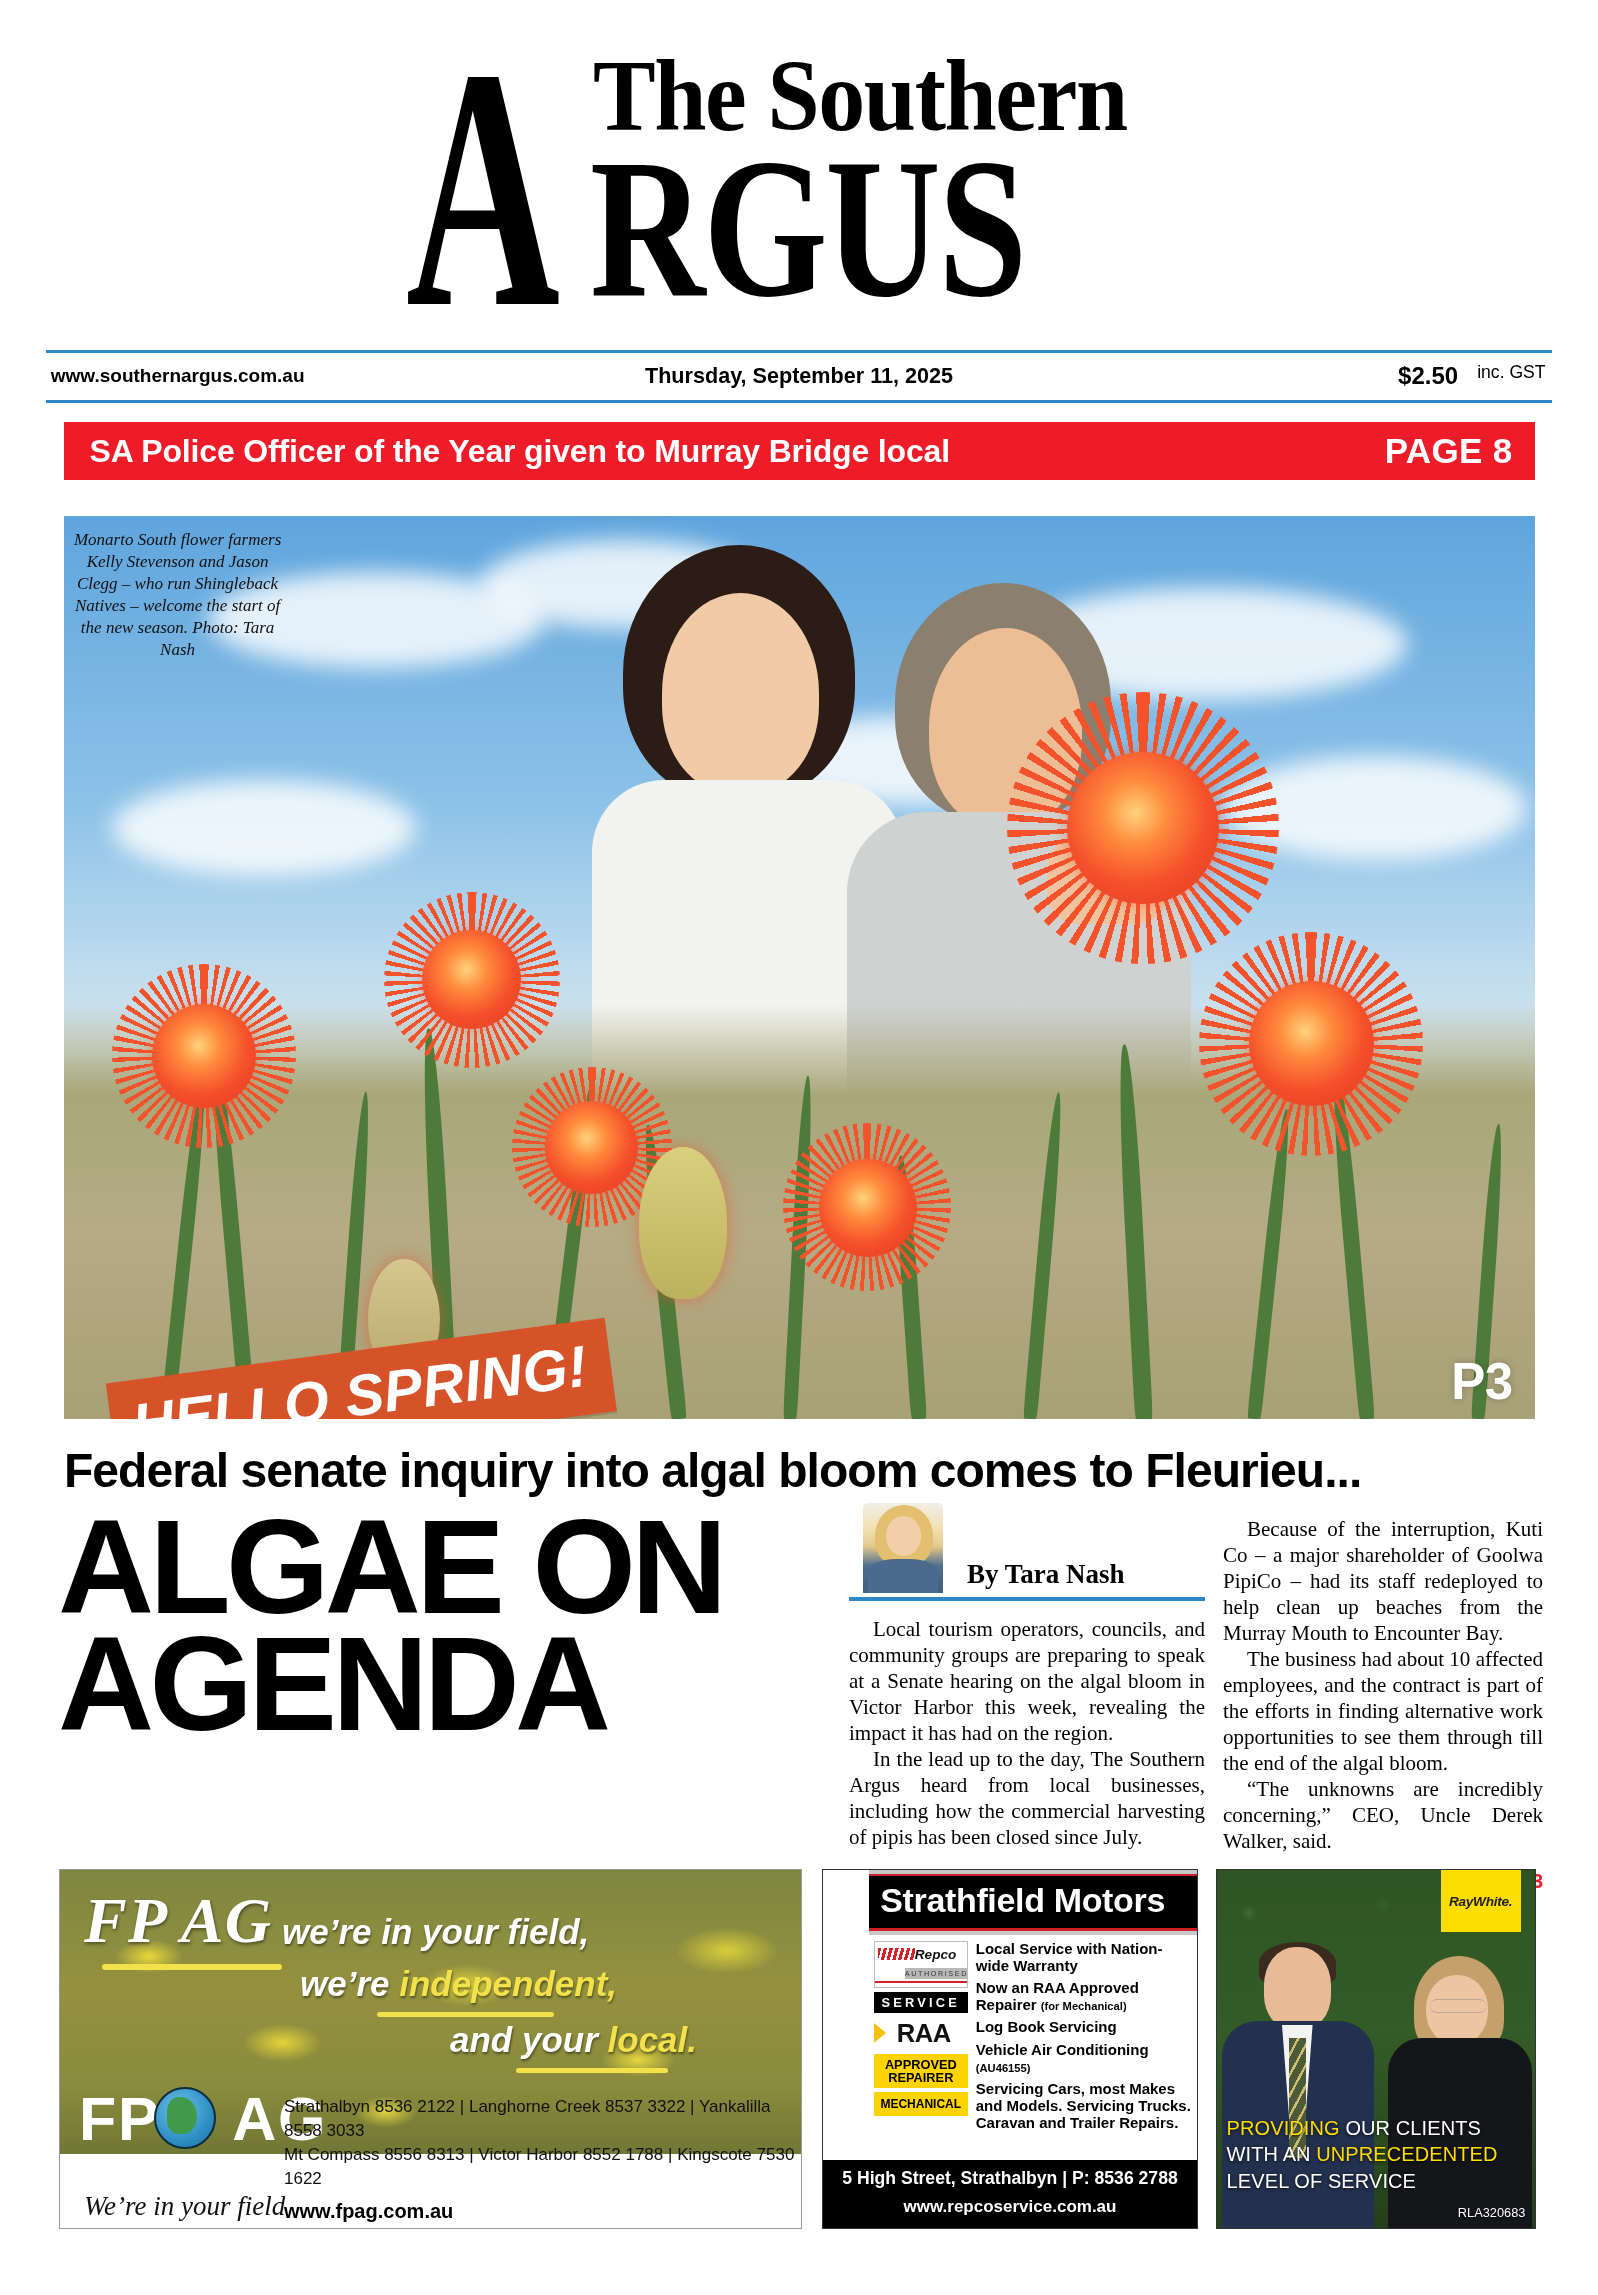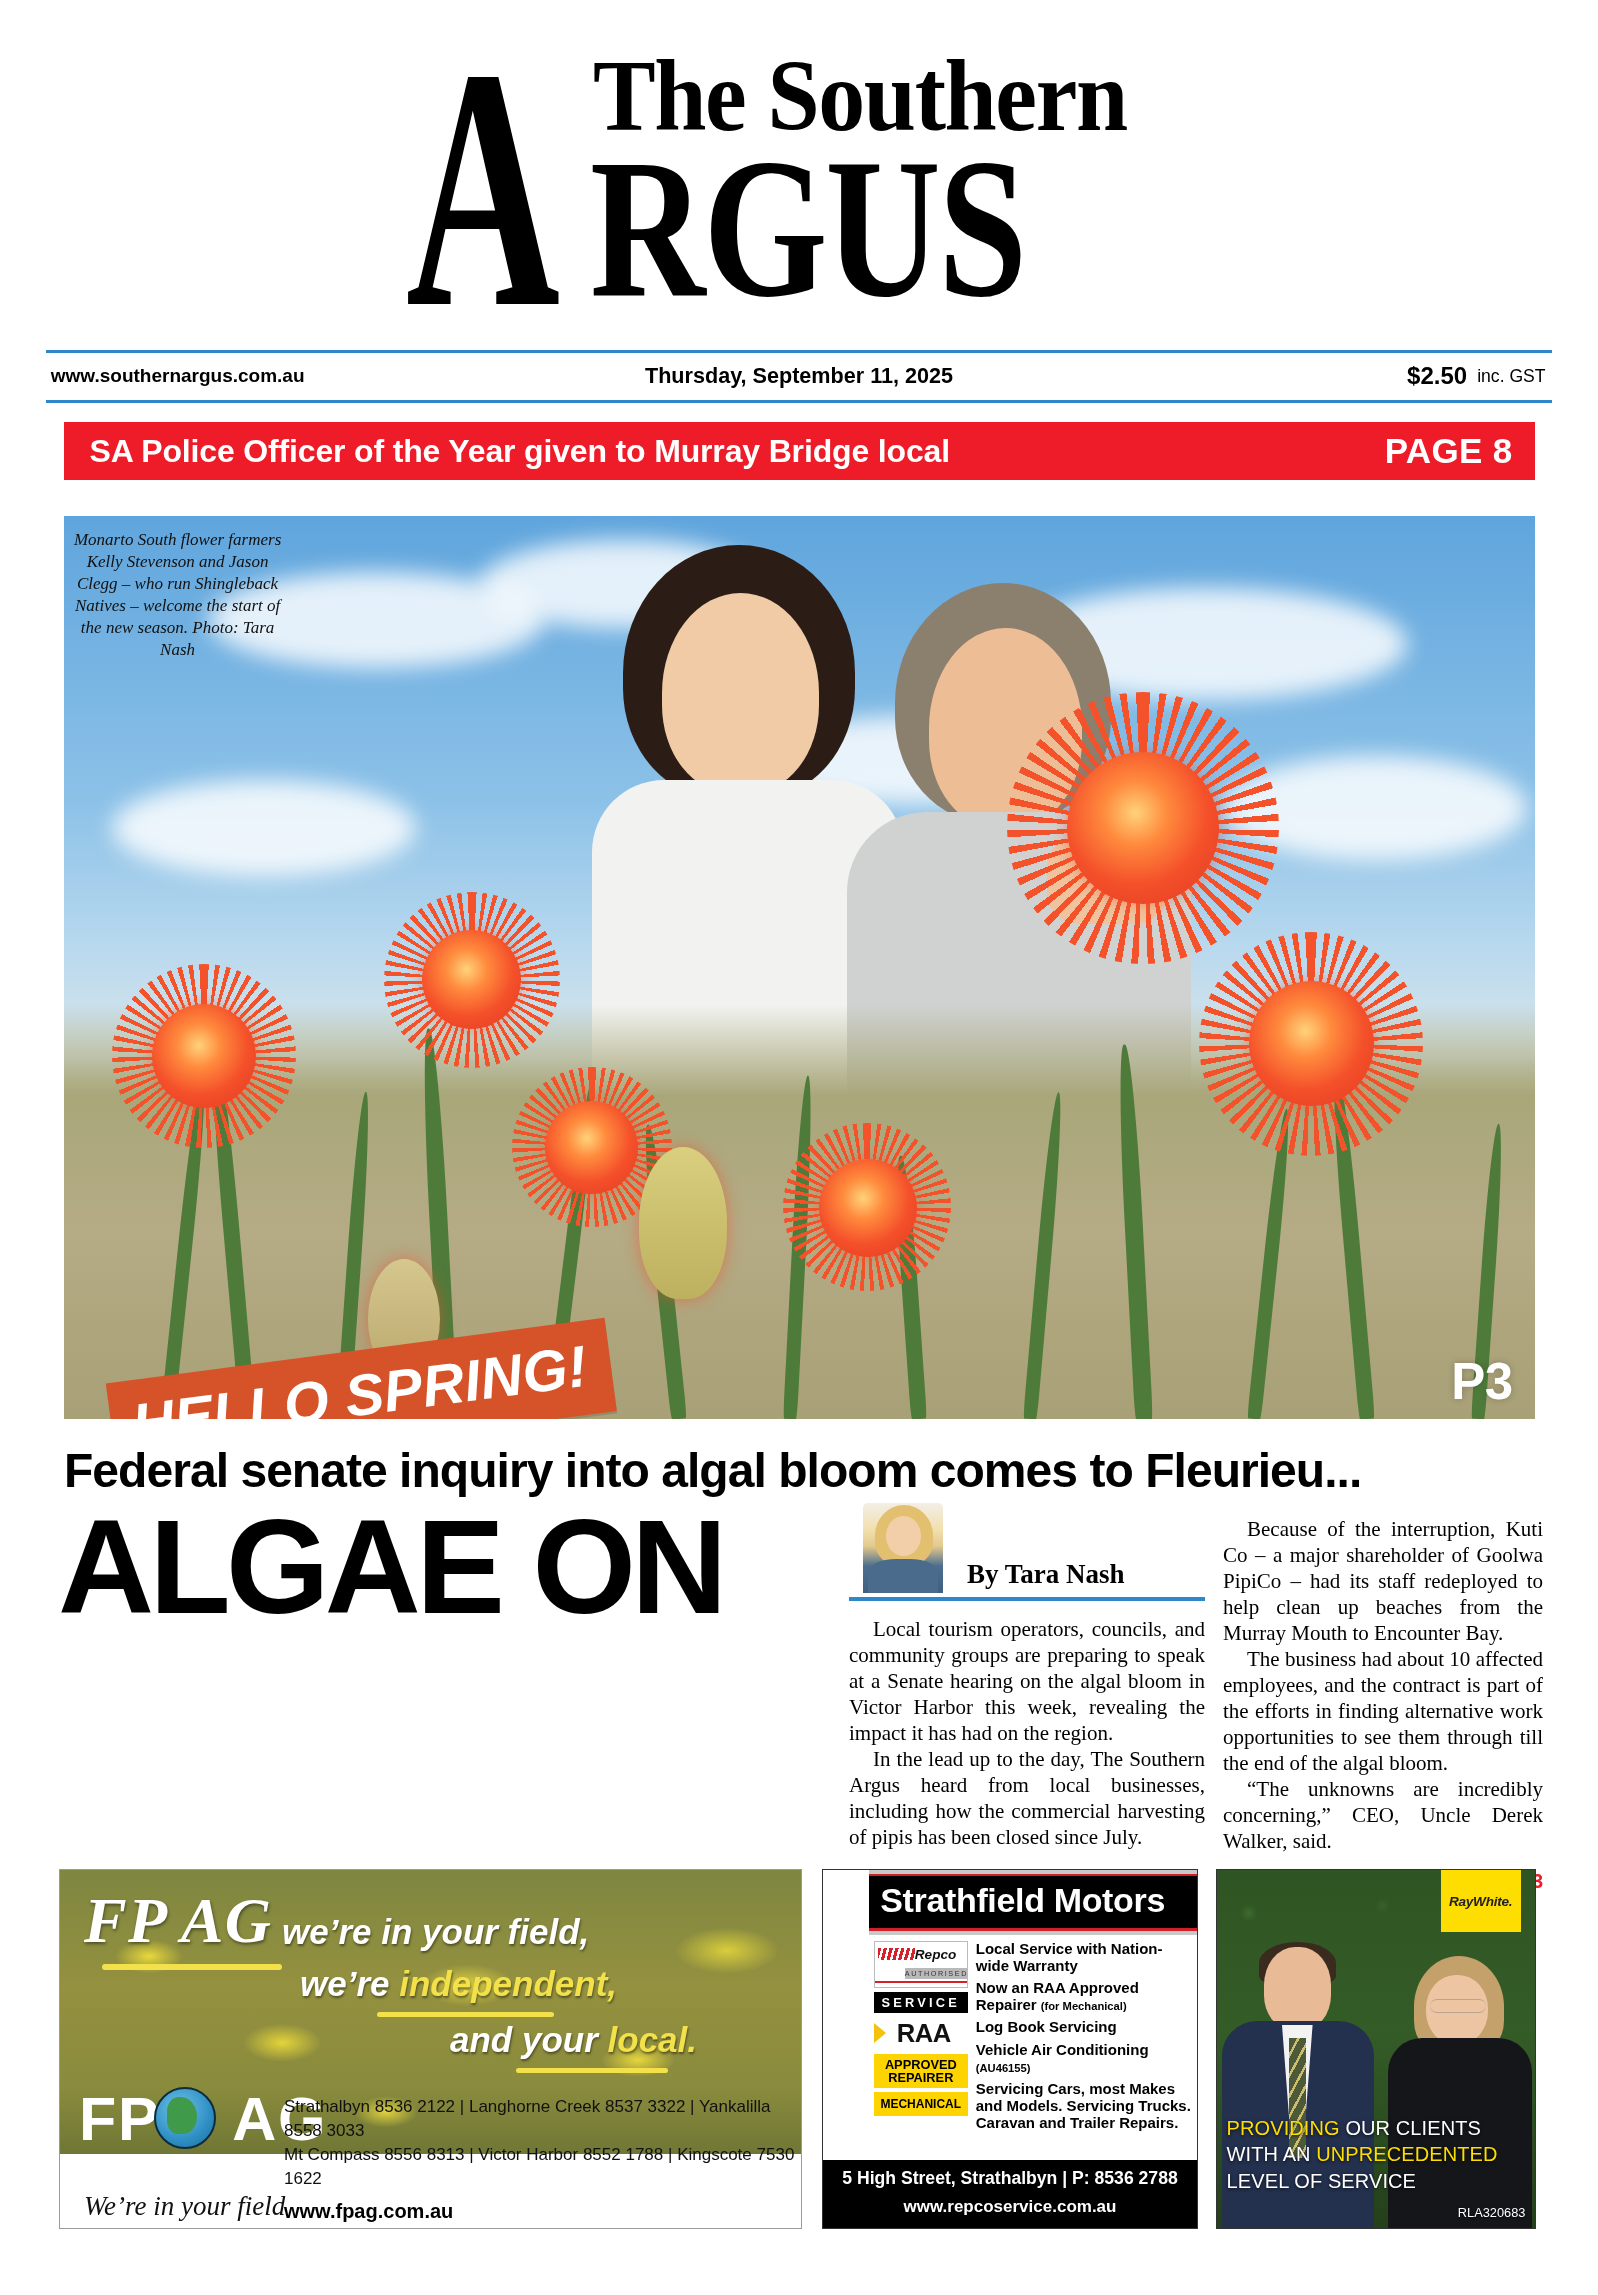--- a/index.html
+++ b/index.html
@@ -109,22 +109,22 @@
     left: 0; right: 0;
     text-align: center;
     font-size: 21.6px;
     font-weight: bold;
     color: #000;
   }
   .info-price {
     position: absolute;
     right: 6.4px;
     display: flex;
-    align-items: center;
-    gap: 10px;
+    align-items: flex-start;
+    gap: 19px;
   }
   .info-price-amt {
     font-size: 24px;
     font-weight: bold;
     color: #000;
   }
   .info-price-gst {
     font-size: 17.6px;
     font-weight: normal;
     color: #000;
@@ -794,20 +794,21 @@
 
     <div class="photo-caption">Monarto South flower farmers Kelly Stevenson and Jason Clegg – who run Shingleback Natives – welcome the start of the new season. Photo: Tara Nash</div>
     <div class="hello-spring">HELLO SPRING!</div>
     <div class="p3-badge">P3</div>
   </div>
 
   <div class="kicker">Federal senate inquiry into algal bloom comes to Fleurieu...</div>
 
   <div class="main-head">
     <span class="ln">ALGAE ON</span>
+    <span class="ln">AGENDA</span>
   </div>
 
   <div class="byline-block">
     <div class="byline-row">
       <div class="byline-photo">
         <div class="bp-hair"></div>
         <div class="bp-face"></div>
         <div class="bp-body"></div>
       </div>
       <div class="byline-name">By Tara Nash</div>

